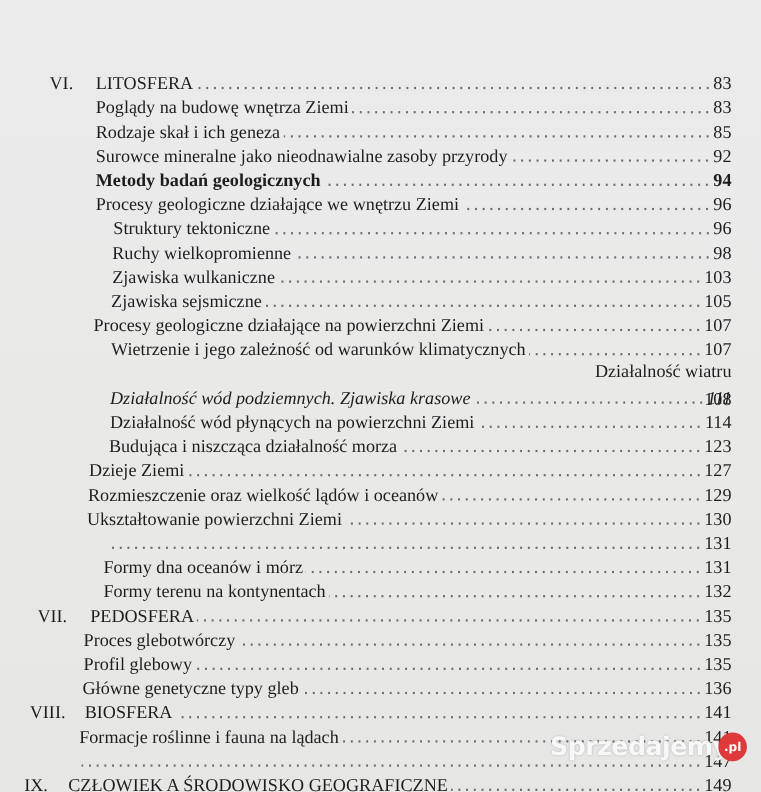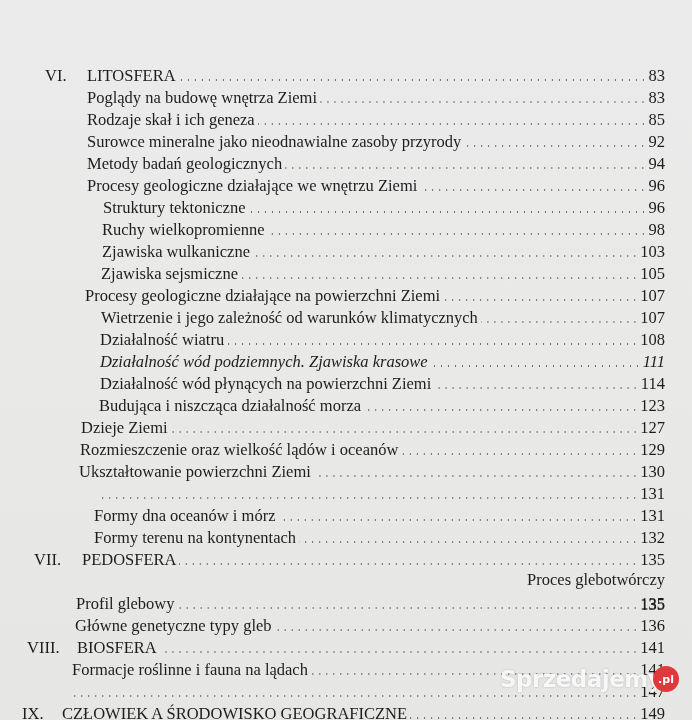--- a/index.html
+++ b/index.html
@@ -77,21 +77,21 @@
   <div class="row" style="top:108px; left:87px; width:578px;">
     <span class="title">Rodzaje skał i ich geneza</span>
     <span class="leader"></span>
     <span class="page-num">85</span>
   </div>
   <div class="row" style="top:130px; left:87px; width:578px;">
     <span class="title">Surowce mineralne jako nieodnawialne zasoby przyrody</span>
     <span class="leader"></span>
     <span class="page-num">92</span>
   </div>
-  <div class="row" style="top:152px; left:87px; width:578px;">
+  <div class="row" style="top:152px; left:87px; width:578px;font-weight:bold;">
     <span class="title">Metody badań geologicznych</span>
     <span class="leader"></span>
     <span class="page-num">94</span>
   </div>
   <div class="row" style="top:174px; left:87px; width:578px;">
     <span class="title">Procesy geologiczne działające we wnętrzu Ziemi</span>
     <span class="leader"></span>
     <span class="page-num">96</span>
   </div>
   <div class="row" style="top:196px; left:103px; width:562px;">
@@ -117,21 +117,21 @@
   <div class="row" style="top:284px; left:85px; width:580px;">
     <span class="title">Procesy geologiczne działające na powierzchni Ziemi</span>
     <span class="leader"></span>
     <span class="page-num">107</span>
   </div>
   <div class="row" style="top:306px; left:101px; width:564px;">
     <span class="title">Wietrzenie i jego zależność od warunków klimatycznych</span>
     <span class="leader"></span>
     <span class="page-num">107</span>
   </div>
-  <div class="row" style="top:328px; left:100px; width:565px;">
+  <div class="row" style="top:328px; left:100px; width:565px;flex-direction:column;">
     <span class="title">Działalność wiatru</span>
     <span class="leader"></span>
     <span class="page-num">108</span>
   </div>
   <div class="row" style="top:350px; left:100px; width:565px;font-style:italic;">
     <span class="title">Działalność wód podziemnych. Zjawiska krasowe</span>
     <span class="leader"></span>
     <span class="page-num">111</span>
   </div>
   <div class="row" style="top:372px; left:100px; width:565px;">
@@ -173,21 +173,21 @@
     <span class="leader"></span>
     <span class="page-num">132</span>
   </div>
 
   <div class="row" style="top:548px; left:82px; width:583px;">
     <span class="num-roman" style="left:-48px;">VII.</span>
     <span class="title">PEDOSFERA</span>
     <span class="leader"></span>
     <span class="page-num">135</span>
   </div>
-  <div class="row" style="top:570px; left:76px; width:589px;flex-direction:column;">
+  <div class="row" style="top:570px; left:76px; width:589px;">
     <span class="title">Proces glebotwórczy</span>
     <span class="leader"></span>
     <span class="page-num">135</span>
   </div>
   <div class="row" style="top:592px; left:76px; width:589px;">
     <span class="title">Profil glebowy</span>
     <span class="leader"></span>
     <span class="page-num">135</span>
   </div>
   <div class="row" style="top:614px; left:75px; width:590px;">

